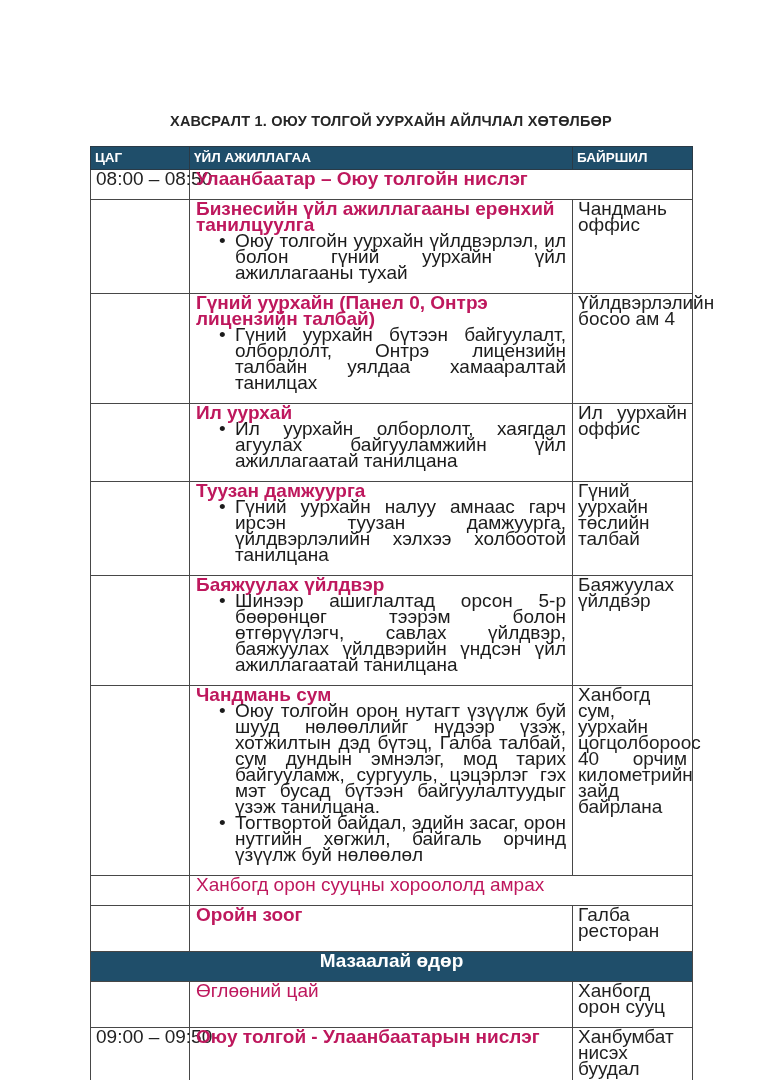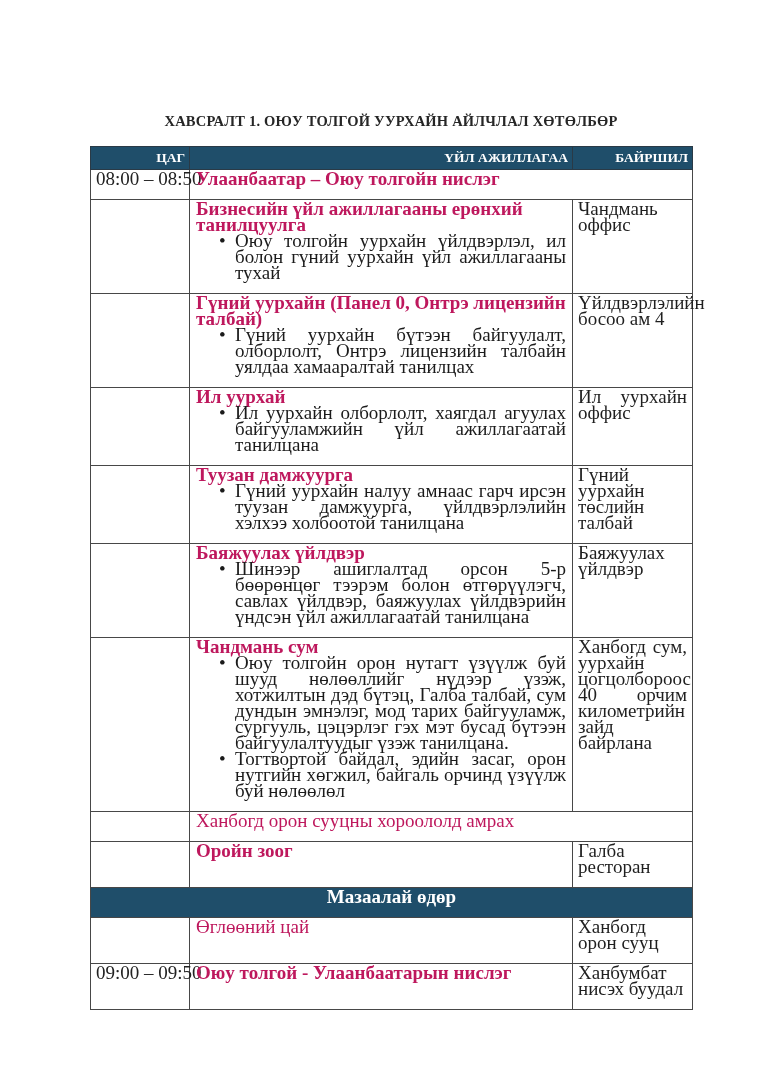--- a/index.html
+++ b/index.html
@@ -4,21 +4,21 @@
 <style>
   html, body {
     margin: 0; padding: 0;
     background: #ffffff;
   }
   .sheet {
     position: relative;
     width: 736px;
     height: 1080px;
     background: #ffffff;
-    font-family: Liberation Serif, serif;
+    font-family: Liberation Sans, sans-serif;
     color: #1b1b1b;
     overflow: hidden;
   }
   .doc-title {
     position: absolute;
     top: 113px;
     left: 90px;
     width: 602px;
     text-align: center;
     font-size: 14.5px;
@@ -40,21 +40,21 @@
     vertical-align: top;
     font-size: 19px;
     line-height: 16px;
     padding: 1px 5px 12px 5px;
   }
   table.schedule th {
     background: var(--header-bg, #1f4e6a);
     color: var(--header-text, #ffffff);
     font-size: 13.5px;
     font-weight: bold;
-    text-align: right;
+    text-align: left;
     padding: 3px 4px;
     border-color: #2a3a46;
   }
   td.time-cell {
     text-align: center;
     white-space: nowrap;
     color: #222222;
   }
   td.activity-cell .act-title {
     font-weight: bold;

